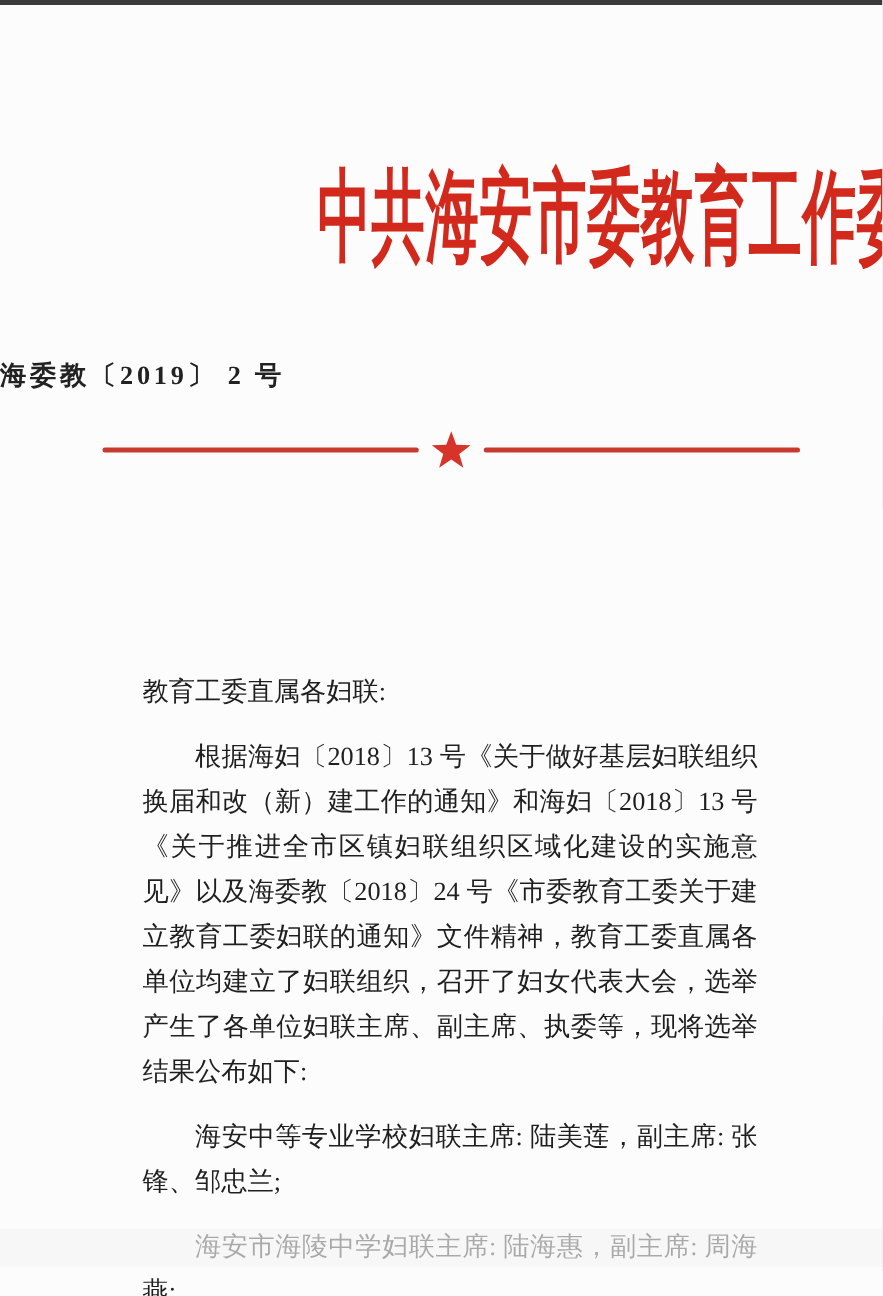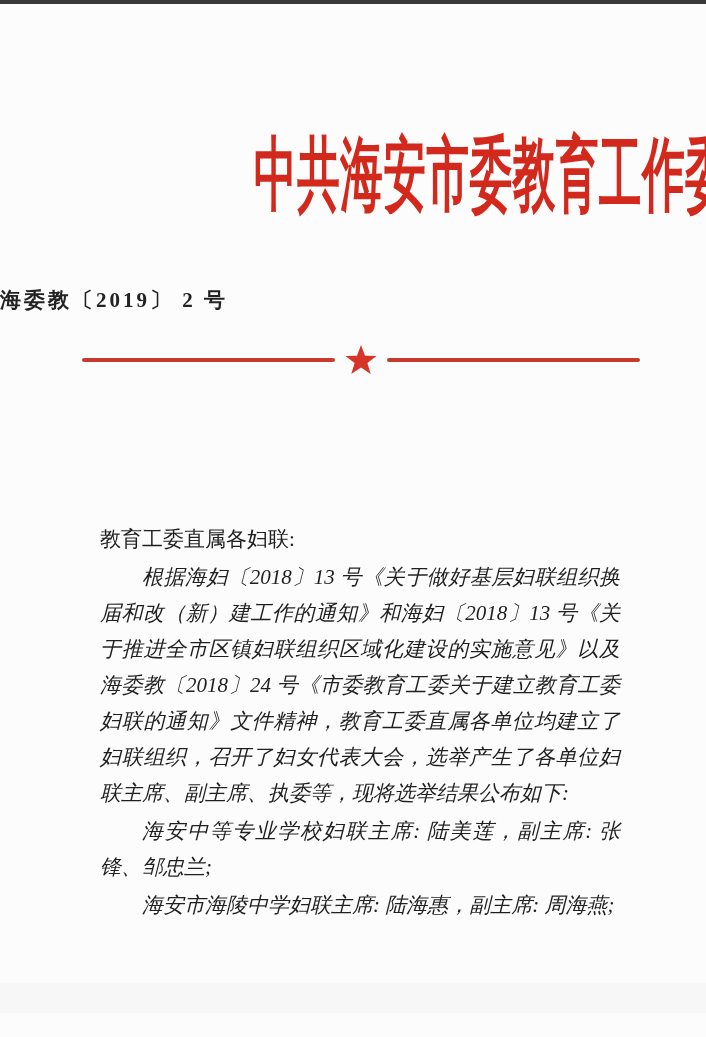--- a/index.html
+++ b/index.html
@@ -107,26 +107,25 @@
     position: absolute;
     top: 519px;
     left: 98px;
     width: 524px;
     font-size: 21px;
     line-height: 36px;
     text-align: justify;
     color: var(--text, #1f1f1f);
   }
   .body-block p {
-    margin: 2px;
+    margin: 16px;
     padding: 0;
   }
   .body-block p.indent {
     text-indent: 2em;
-    font-style: italic;
   }
 </style>
 </head>
 <body>
 
 <div class="screen">
 
   <div class="top-strip"></div>
 
   <div class="letterhead">

